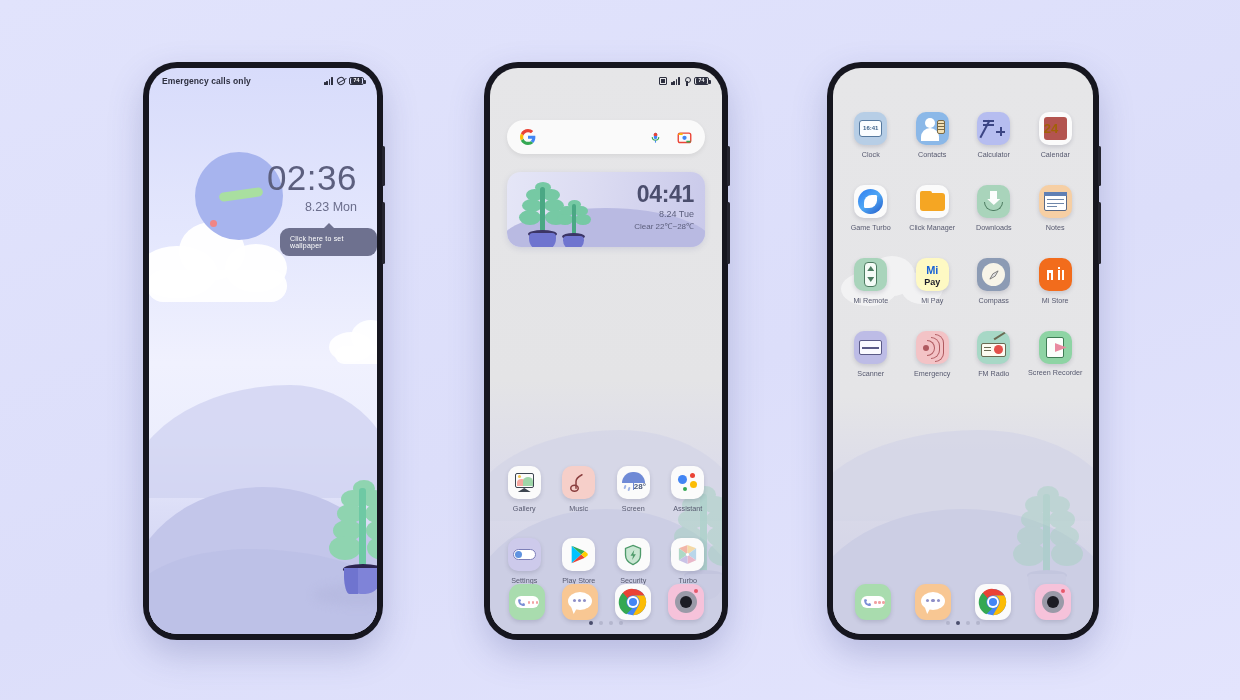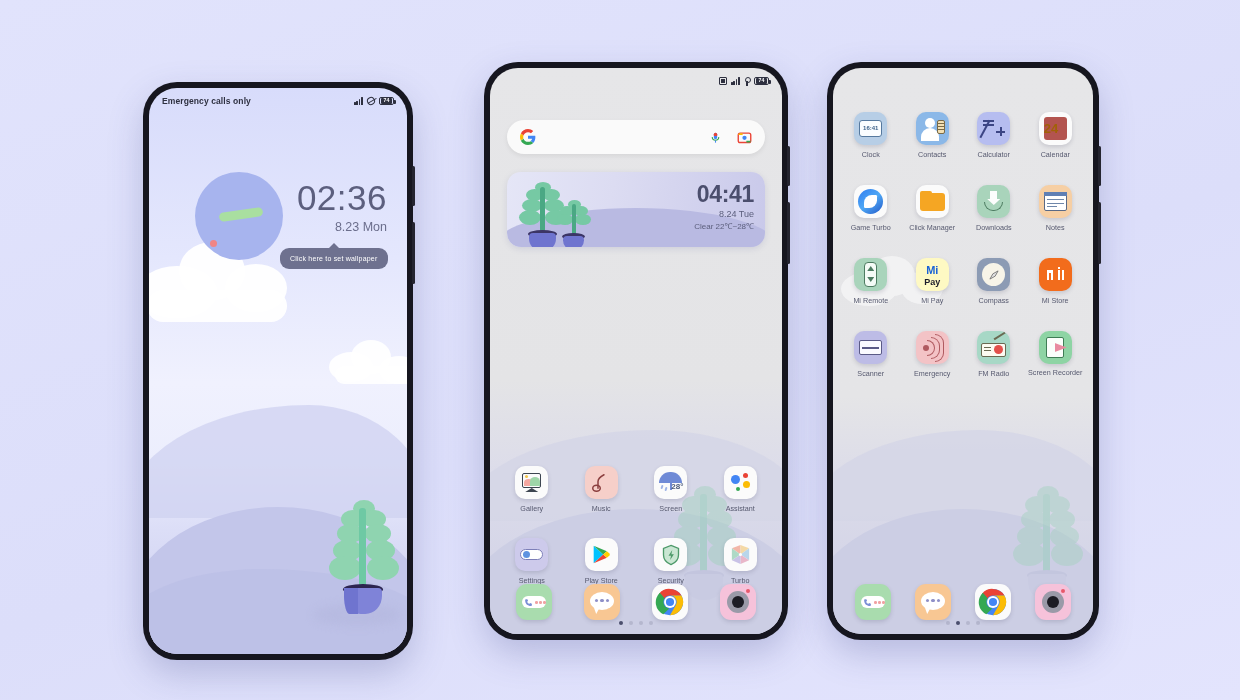--- a/index.html
+++ b/index.html
@@ -132,21 +132,21 @@
 
   
   .sq { position:absolute; }
   .ci { position:absolute; border-radius:50%; }
 </style>
 </head>
 <body>
 
 <div class="stage">
 
-  <div class="phone" style="left:143px; top:62px; width:270px; height:578px;margin-top:20px;">
+  <div class="phone" style="left:143px; top:62px; width:240px; height:578px;">
     <div class="screen">
       <div class="lock-bg"></div>
       <div class="lock-hill hill-a"></div>
       <div class="lock-hill hill-b"></div>
       <div class="lock-hill hill-c"></div>
 
       <div class="cloudset" style="left:-12px; top:150px;">
         <div class="cloud" style="left:0;top:28px;width:80px;height:52px;opacity:.95"></div>
         <div class="cloud" style="left:42px;top:4px;width:66px;height:58px;opacity:.95"></div>
         <div class="cloud" style="left:88px;top:26px;width:62px;height:48px;opacity:.95"></div>
@@ -200,21 +200,21 @@
         <div class="pot">
           <div class="pot-rim" style="left:16px;top:84px;width:40px;height:11px;background:#2d2550;"></div>
           <div class="pot-body" style="left:17px;top:88px;width:38px;height:26px;background:#7f83d8;"></div>
           <div class="sq" style="left:17px;top:88px;width:14px;height:26px;background:#6f74cf;
                                  border-radius:0 0 0 40%/0 0 0 70%;"></div>
         </div>
       </div>
     </div>
   </div>
 
-  <div class="phone" style="left:484px; top:62px; width:304px; height:578px;">
+  <div class="phone" style="left:484px; top:62px; width:244px; height:578px;">
     <div class="screen">
       <div class="home-bg"></div>
       <div class="home-hill hhill-a"></div>
       <div class="home-hill hhill-b"></div>
 
       <div class="plant" style="left:178px; top:418px; width:74px; height:132px; opacity:.45;">
         <div class="leaf" style="left:26px;top:0;width:22px;height:17px;background:#9fd1bb;"></div>
         <div class="leaf" style="left:14px;top:10px;width:23px;height:18px;background:#9fd1bb;"></div>
         <div class="leaf" style="left:36px;top:10px;width:23px;height:18px;background:#9fd1bb;"></div>
         <div class="leaf" style="left:10px;top:24px;width:26px;height:19px;background:#9fd1bb;"></div>

